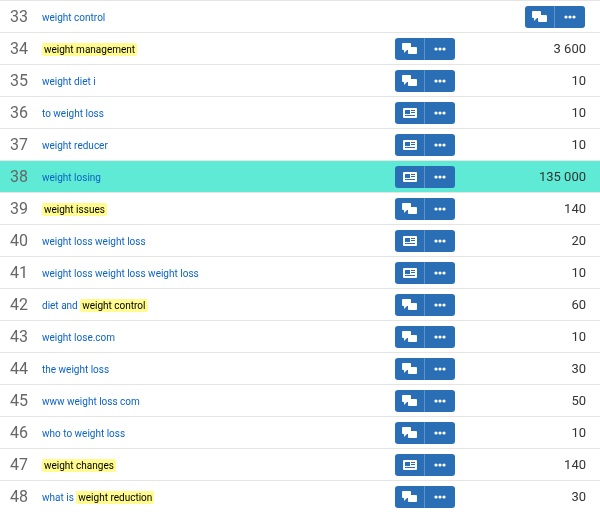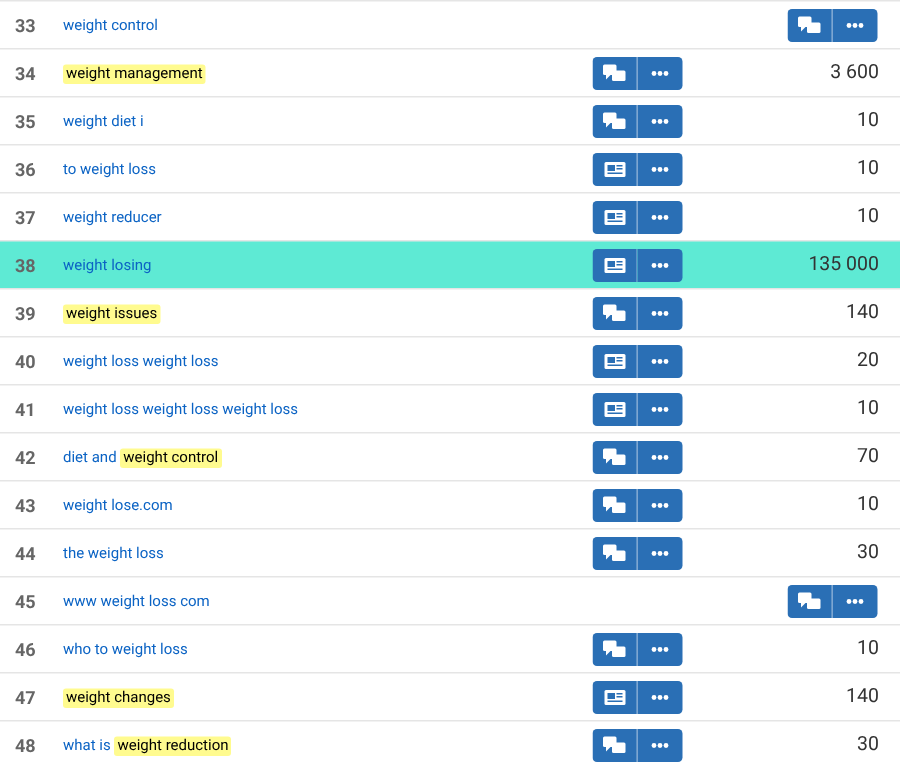--- a/index.html
+++ b/index.html
@@ -1,19 +1,19 @@
 <!DOCTYPE html>
 <html><head>
 <meta charset="utf-8">
 <style>
   * { box-sizing: border-box; margin: 0; padding: 0; }
   body { font-family: -apple-system, BlinkMacSystemFont, "Segoe UI", Roboto, Arial, sans-serif; font-size: 13px; background: #fff; width: 600px; }
   .row { display: flex; align-items: center; border-top: 1px solid #e5e5e5; height: 32px; }
   .row.sel { background: #5eead4; }
-  .col-num { width: 36px; padding-left: 10px; color: #666; font-size: 12px; font-weight: bold; }
+  .col-num { width: 36px; padding-left: 10px; color: #666; font-size: 16px; }
   .col-kw { flex: 1; padding-left: 6px; }
   .col-kw a { color: #0b63c4; text-decoration: none; font-size: 10px; cursor: pointer; }
   .col-btn { width: 75px; display: flex; gap: 0; }
   .btn { background: #2a6fb5; height: 22px; display: flex; align-items: center; justify-content: center; cursor: pointer; }
   .btn.icon { width: 30px; border-radius: 3px 0 0 3px; border-right: 1px solid rgba(255,255,255,0.25); }
   .btn.dots { width: 30px; border-radius: 0 3px 3px 0; }
   .btn svg { fill: #fff; }
   .col-val { width: 130px; text-align: right; padding-right: 14px; color: #333; font-size: 13px; }
   mark { background: #fffb8f; padding: 1px 2px; border-radius: 2px; }
 </style>
@@ -231,21 +231,21 @@
           </svg>
         </div>
         <div class="btn dots">
           <svg width="16" height="14" viewBox="0 0 16 14">
             <circle cx="4" cy="7" r="1.6"></circle>
             <circle cx="8" cy="7" r="1.6"></circle>
             <circle cx="12" cy="7" r="1.6"></circle>
           </svg>
         </div>
       </div>
-      <div class="col-val">70</div>
+      <div class="col-val">60</div>
     </div>
     <div class="row">
       <div class="col-num">43</div>
       <div class="col-kw"><a>weight lose.com</a></div>
       <div class="col-btn">
         <div class="btn icon">
           <svg width="16" height="14" viewBox="0 0 16 14">
             <rect x="0" y="1" width="9" height="7" rx="1"></rect>
             <rect x="6" y="5" width="9" height="7" rx="1"></rect>
             <polygon points="2,8 2,11 5,8"></polygon>
@@ -294,20 +294,21 @@
           </svg>
         </div>
         <div class="btn dots">
           <svg width="16" height="14" viewBox="0 0 16 14">
             <circle cx="4" cy="7" r="1.6"></circle>
             <circle cx="8" cy="7" r="1.6"></circle>
             <circle cx="12" cy="7" r="1.6"></circle>
           </svg>
         </div>
       </div>
+      <div class="col-val">50</div>
     </div>
     <div class="row">
       <div class="col-num">46</div>
       <div class="col-kw"><a>who to weight loss</a></div>
       <div class="col-btn">
         <div class="btn icon">
           <svg width="16" height="14" viewBox="0 0 16 14">
             <rect x="0" y="1" width="9" height="7" rx="1"></rect>
             <rect x="6" y="5" width="9" height="7" rx="1"></rect>
             <polygon points="2,8 2,11 5,8"></polygon>

